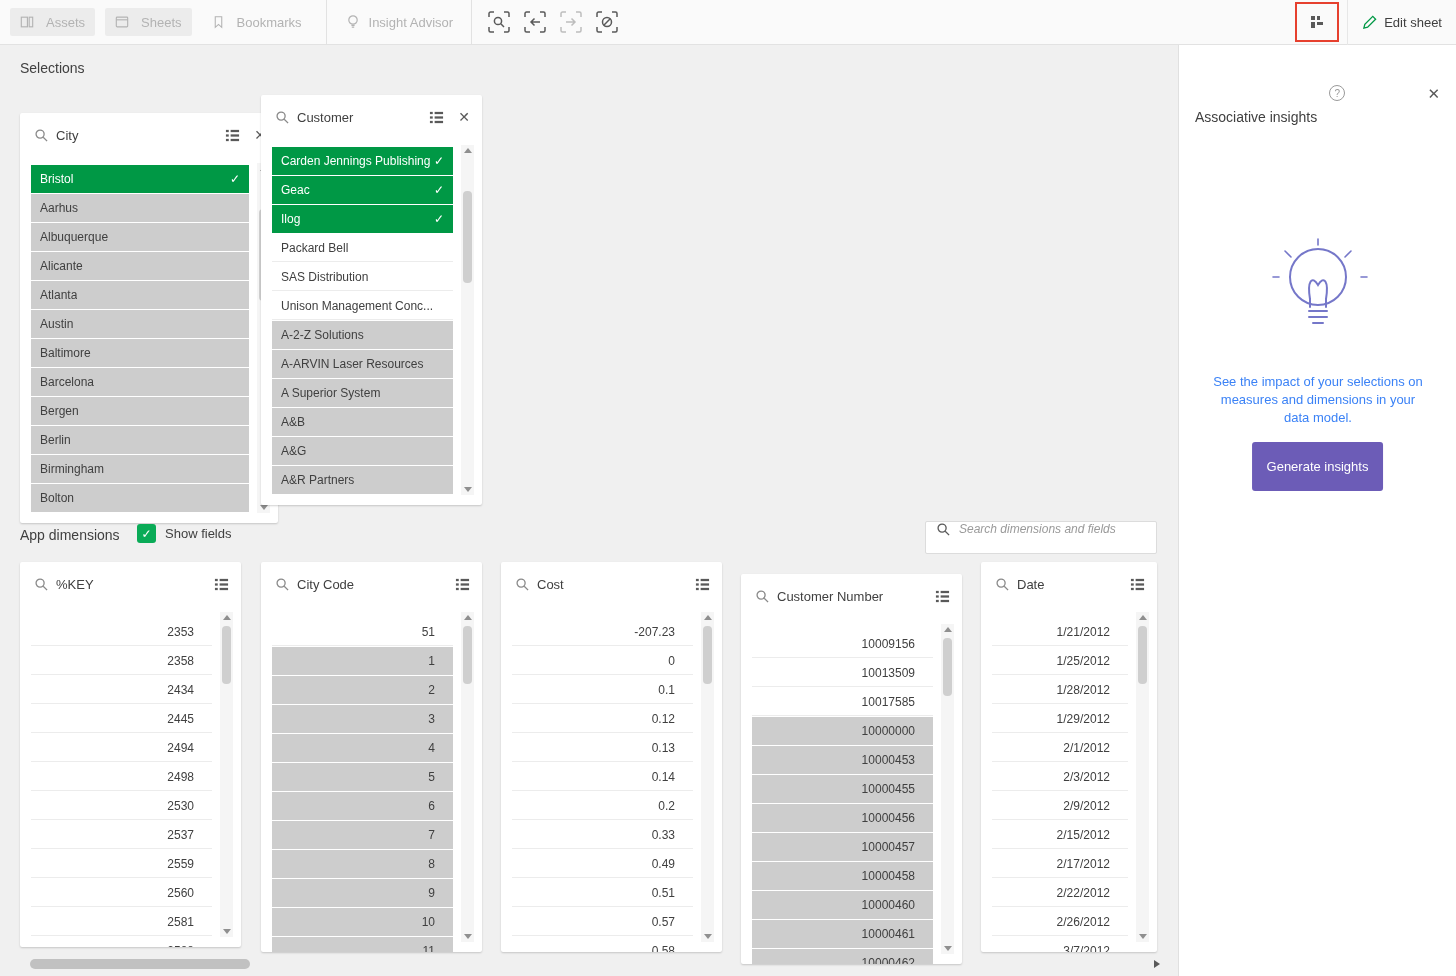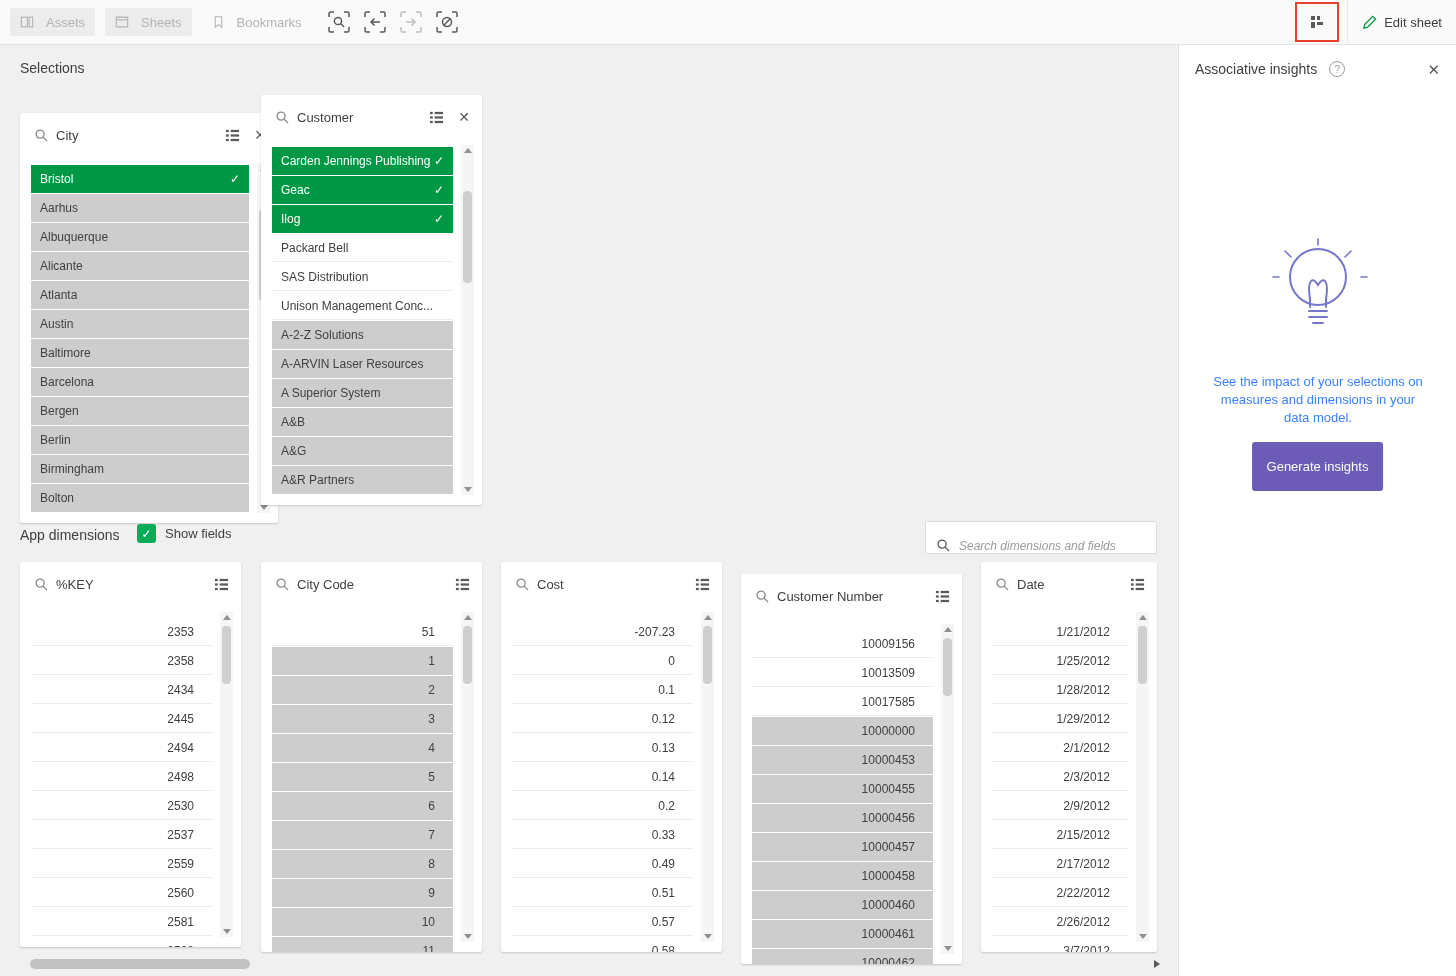--- a/index.html
+++ b/index.html
@@ -52,33 +52,33 @@
   .vs-down { bottom:3px; border-top:5px solid #8f8f8f; }
   .vs-thumb { position:absolute; left:2px; width:9px; border-radius:4px; background:#cfcfcf; }
   .sel-card .vs-thumb { top:46px; height:92px; }
   .field-card .vs-thumb { top:14px; height:58px; }
 
   
   .appdim-title { left:20px; top:482px; }
   .show-fields { position:absolute; left:137px; top:479px; display:flex; align-items:center; gap:9px; cursor:pointer; }
   .checkbox { width:19px; height:19px; border-radius:3px; background:#0aab57; color:#fff; font-size:12px; display:flex; align-items:center; justify-content:center; }
   .show-fields-label { font-size:13px; color:#404040; }
-  .search-box { position:absolute; left:925px; top:476px; width:232px; height:33px; background:#fff; border:1px solid #dcdcdc; border-radius:2px; display:flex; align-items:flex-end; padding:0 10px; }
+  .search-box { position:absolute; left:925px; top:476px; width:232px; height:33px; background:#fff; border:1px solid #dcdcdc; border-radius:2px; display:flex; align-items:flex-start; padding:0 10px; }
   .search-box input { border:none; outline:none; flex:1; margin-left:8px; font-size:12px; font-style:italic; color:#6f6f6f; font-family:"Liberation Sans", sans-serif; background:transparent; }
   .search-box input::placeholder { color:#9a9a9a; font-style:italic; }
 
   
   .hscroll { position:absolute; left:20px; top:913px; width:1140px; height:12px; }
   .hs-thumb { position:absolute; left:10px; top:1px; width:220px; height:10px; border-radius:5px; background:#c1c1c1; }
   .hs-arrow-right { position:absolute; right:0; top:2px; width:0; height:0; border-top:4px solid transparent; border-bottom:4px solid transparent; border-left:6px solid #595959; }
 
   
   .panel { position:absolute; top:45px; left:1178px; width:278px; height:931px; background:#fff; border-left:1px solid #e0e0e0; }
   .panel-header { display:flex; align-items:center; padding:16px 16px 0 16px; }
-  .panel-title { font-size:14px; color:#404040; }
+  .panel-title { font-size:14px; color:#404040;margin-top:48px; }
   .help-icon { width:16px; height:16px; border:1px solid #9a9a9a; border-radius:50%; color:#9a9a9a; font-size:10px; display:flex; align-items:center; justify-content:center; margin-left:12px; cursor:pointer; }
   .panel-close { margin-left:auto; font-size:15px; color:#595959; cursor:pointer; line-height:1; }
   .bulb-wrap { position:absolute; top:188px; left:0; width:100%; display:flex; justify-content:center; }
   .panel-desc { position:absolute; top:328px; left:29px; width:220px; font-size:13px; color:#3b82f6; text-align:center; line-height:1.4; }
   .generate-btn { position:absolute; top:397px; left:50%; transform:translateX(-50%); background:#6c5cb7; color:#ffffff; border:none; border-radius:3px; padding:17px 15px; font-size:13px; font-family:"Liberation Sans", sans-serif; cursor:pointer; }
 
   svg { display:block; }
 </style>
 </head>
 <body>
@@ -103,20 +103,29 @@
       </span>
       <span>Sheets</span>
     </div>
     <div class="tb-btn flat">
       <span>
         <svg width="13" height="14" viewBox="0 0 16 16" fill="none" stroke="#b3b3b3" stroke-width="1.3">
             <path d="M4 1.5h8v13l-4-3.5-4 3.5z"></path>
           </svg>
       </span>
       <span>Bookmarks</span>
+    </div>
+    <div class="advisor-wrap">
+      <span>
+        <svg width="16" height="16" viewBox="0 0 16 16" fill="none" stroke="#b3b3b3" stroke-width="1.2">
+            <circle cx="8" cy="6" r="4.2"></circle>
+            <path d="M6.4 11.3h3.2M6.8 13.2h2.4"></path>
+          </svg>
+      </span>
+      <span>Insight Advisor</span>
     </div>
     <div class="sel-tools">
       <svg class="sel-icon enabled" viewBox="0 0 26 26" fill="none" stroke="currentColor" stroke-width="1.5">
         <path d="M3 8V4.5A1.5 1.5 0 0 1 4.5 3H8 M18 3h3.5A1.5 1.5 0 0 1 23 4.5V8 M23 18v3.5a1.5 1.5 0 0 1-1.5 1.5H18 M8 23H4.5A1.5 1.5 0 0 1 3 21.5V18"></path>
         <circle cx="12" cy="12" r="3.6"></circle>
           <line x1="14.8" y1="14.8" x2="18" y2="18"></line>
       </svg>
       <svg class="sel-icon enabled" viewBox="0 0 26 26" fill="none" stroke="currentColor" stroke-width="1.5">
         <path d="M3 8V4.5A1.5 1.5 0 0 1 4.5 3H8 M18 3h3.5A1.5 1.5 0 0 1 23 4.5V8 M23 18v3.5a1.5 1.5 0 0 1-1.5 1.5H18 M8 23H4.5A1.5 1.5 0 0 1 3 21.5V18"></path>
         <path d="M18 13H9 M12.5 9.5 9 13l3.5 3.5"></path>

